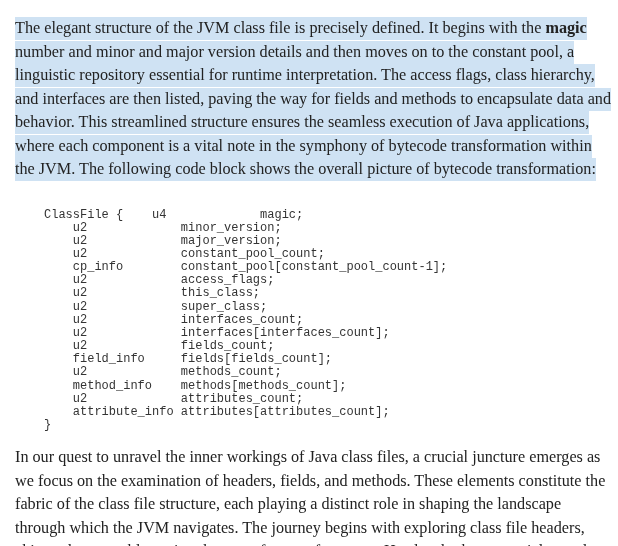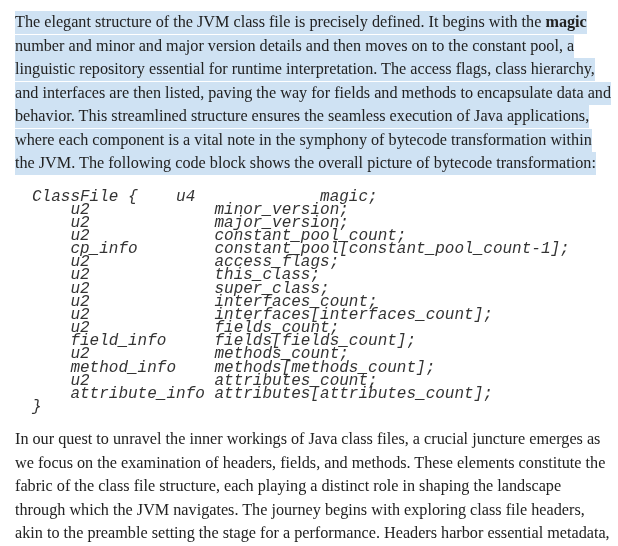--- a/index.html
+++ b/index.html
@@ -5,37 +5,36 @@
     html, body { margin: 0; padding: 0; background: #ffffff; }
     body { width: 618px; height: 546px; overflow: hidden; position: relative; }
     .doc { position: absolute; left: 15px; top: 0; width: 600px; }
     .para {
       font-family: "Liberation Serif", serif;
       font-size: 16.2px;
       line-height: 23.5px;
       color: #222222;
       margin: 0;
     }
-    .para.highlighted { padding-top: 11px; }
+    .para.highlighted { padding-top: 17px; }
     .hl {
       background: #cfe2f3;
       box-decoration-break: clone;
       -webkit-box-decoration-break: clone;
       padding: 2px 0 3px 0;
     }
     .para b { font-weight: bold; }
     pre.code {
       font-family: "Liberation Mono", monospace;
-      font-size: 16px;
+      font-size: 12px;
       line-height: 13.15px;
       color: #333333;
-      margin: 0;
+      margin: 12px;
       padding: 15px 0 0 17px;
       white-space: pre;
-      font-style: italic;
     }
     .para.second { margin-top: 14px; }
   </style>
 </head>
 <body>
 
 <div class="doc">
   <p class="para highlighted"><span class="hl"><span>The elegant structure of the JVM class file is precisely defined. It begins with the </span><b>magic</b><span> number and minor and major version details and then moves on to the constant pool, a linguistic repository essential for runtime interpretation. The access flags, class hierarchy, and interfaces are then listed, paving the way for fields and methods to encapsulate data and behavior. This streamlined structure ensures the seamless execution of Java applications, where each component is a vital note in the symphony of bytecode transformation within the JVM. The following code block shows the overall picture of bytecode transformation:</span></span></p>
 
   <pre class="code">ClassFile {    u4             magic;

